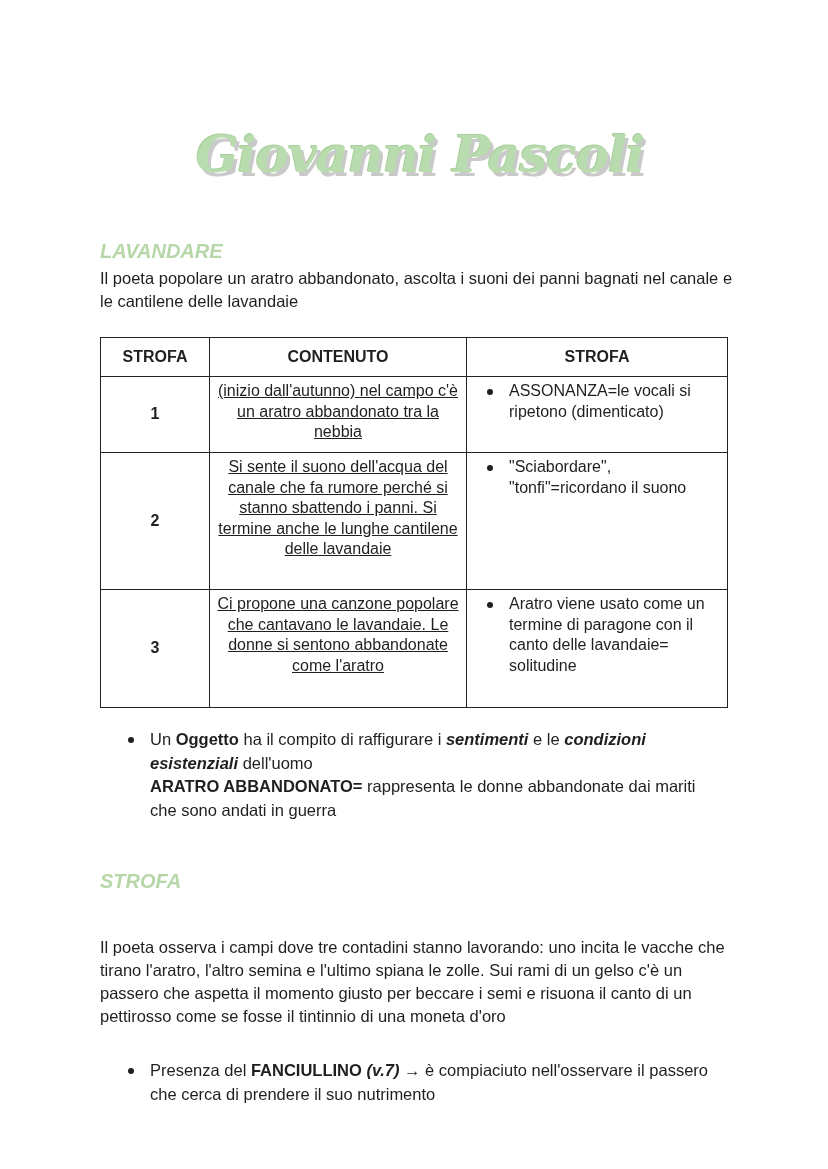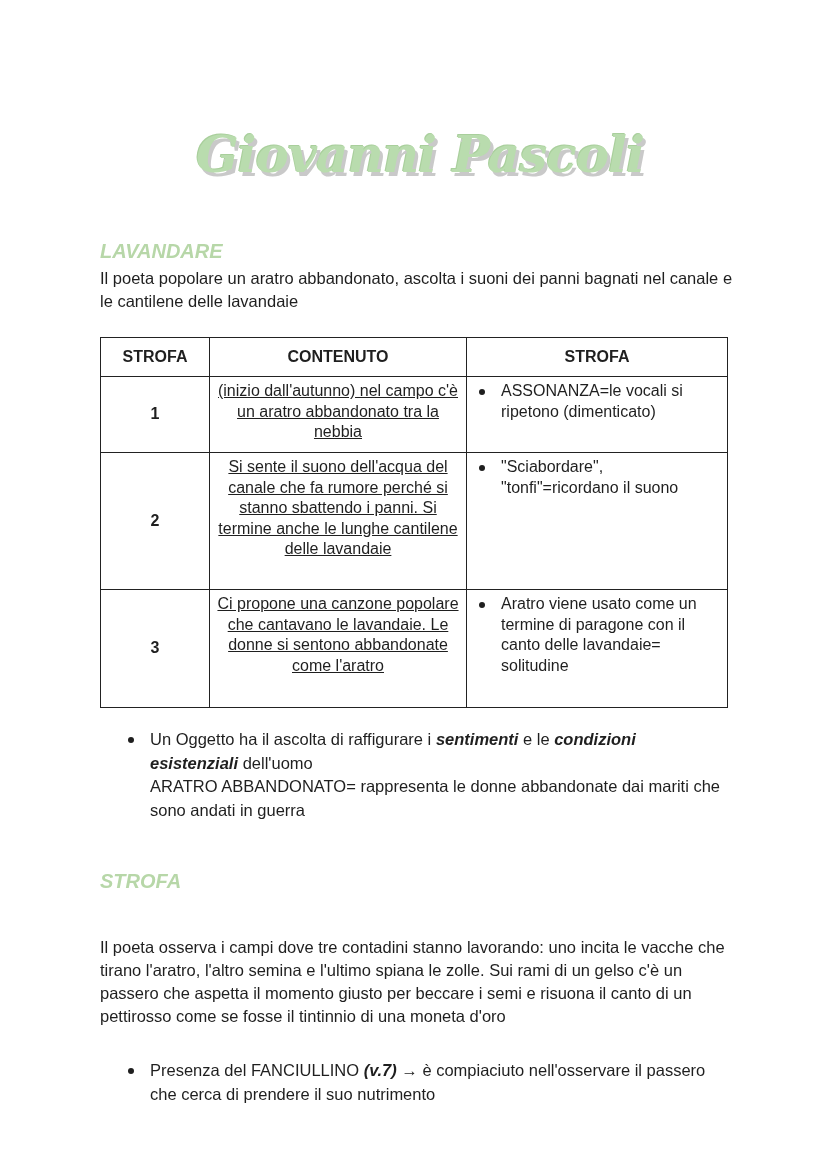--- a/index.html
+++ b/index.html
@@ -25,32 +25,32 @@
       font-size: 16.5px; line-height: 23px; margin: 0; color: #1f1f1f;
     }
     table.analysis {
       position: absolute; left: 100px; top: 337px; width: 628px;
       border-collapse: collapse; font-size: 16px; line-height: 20.5px; color: #1f1f1f;
     }
     table.analysis th, table.analysis td { border: 1.5px solid #222; }
     table.analysis th { height: 36px; font-weight: bold; font-size: 16px; text-align: center; }
     table.analysis td.strofa { width: 106px; text-align: center; font-weight: bold; }
     table.analysis td.contenuto { width: 244px; text-align: center; padding: 4px 6px; vertical-align: top; text-decoration: underline; }
-    table.analysis td.analisi { padding: 4px 6px 4px 10px; vertical-align: top; }
+    table.analysis td.analisi { padding: 4px 6px 4px 18px; vertical-align: top; }
     .bullet-list { list-style: none; margin: 0; padding: 0; }
     .bullet-list li { position: relative; padding-left: 24px; }
     .bullet-dot {
       position: absolute; left: 2px; top: 8px; width: 6px; height: 6px;
       border-radius: 50%; background: #1f1f1f;
     }
     .note {
       position: absolute; left: 126px; width: 600px; font-size: 16.5px; line-height: 23.5px;
     }
     .note li { padding-left: 24px; }
-    .b { font-weight: normal; }
+    .b { font-weight: bold; }
     .bi { font-weight: bold; font-style: italic; }
   </style>
 </head>
 <body>
 
 <div class="page-title">Giovanni Pascoli</div>
 
 <h2 class="section-heading" style="top:240px;">LAVANDARE</h2>
 <p class="para" style="top:267px;">Il poeta popolare un aratro abbandonato, ascolta i suoni dei panni bagnati nel canale e le cantilene delle lavandaie</p>
 
@@ -89,21 +89,21 @@
             <li><span class="bullet-dot"></span><span>Aratro viene usato come un termine di paragone con il canto delle lavandaie= solitudine</span></li>
           </ul>
       </td>
     </tr>
   </tbody>
 </table>
 
 <ul class="bullet-list note" style="top:728px;">
   <li>
     <span class="bullet-dot" style="top:9px;"></span>
-    <span>Un </span><span class="b">Oggetto</span><span> ha il ascolta di raffigurare i </span><span class="bi">sentimenti</span><span> e le </span><span class="bi">condizioni esistenziali</span><span> dell'uomo</span><br>
+    <span>Un </span><span class="b">Oggetto</span><span> ha il compito di raffigurare i </span><span class="bi">sentimenti</span><span> e le </span><span class="bi">condizioni esistenziali</span><span> dell'uomo</span><br>
     <span class="b">ARATRO ABBANDONATO=</span><span> rappresenta le donne abbandonate dai mariti che sono andati in guerra</span>
   </li>
 </ul>
 
 <h2 class="section-heading" style="top:870px;">STROFA</h2>
 <p class="para" style="top:896px;margin-top:40px;">Il poeta osserva i campi dove tre contadini stanno lavorando: uno incita le vacche che tirano l'aratro, l'altro semina e l'ultimo spiana le zolle. Sui rami di un gelso c'è un passero che aspetta il momento giusto per beccare i semi e risuona il canto di un pettirosso come se fosse il tintinnio di una moneta d'oro</p>
 
 <ul class="bullet-list note" style="top:1013px;margin-top:46px;">
   <li>
     <span class="bullet-dot" style="top:9px;"></span>

